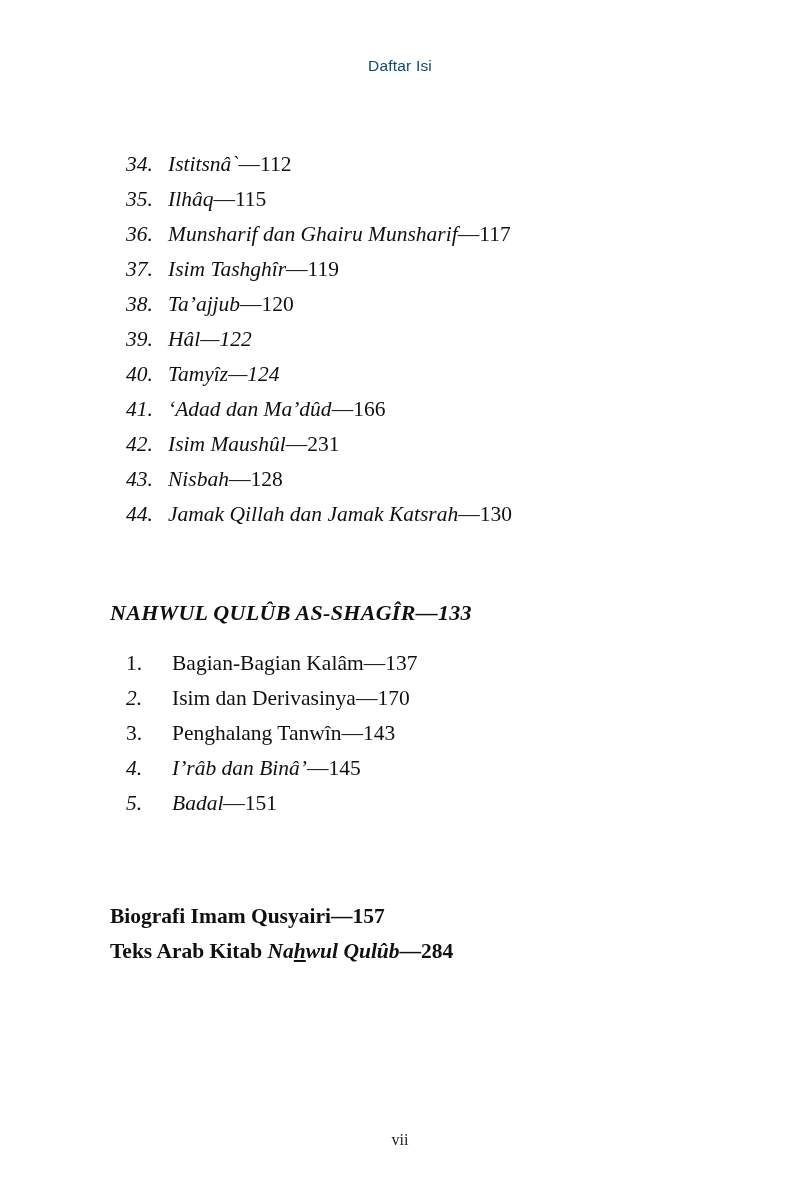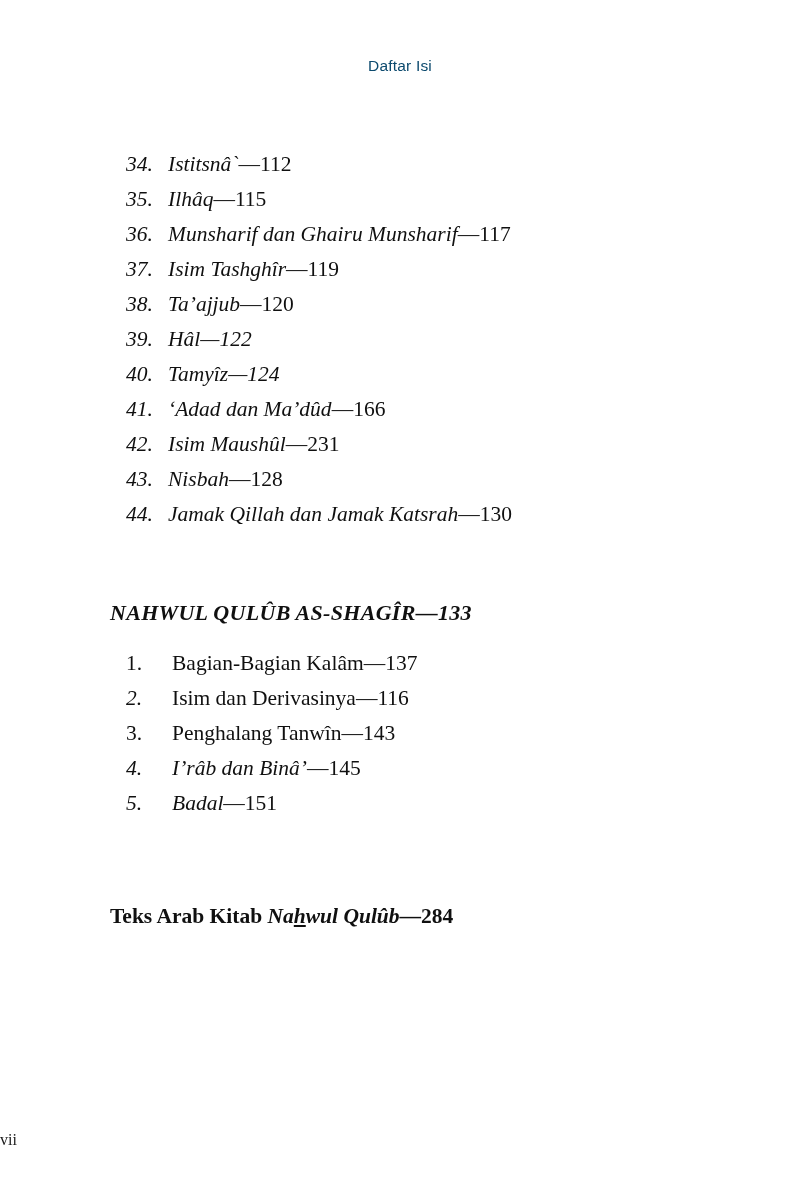--- a/index.html
+++ b/index.html
@@ -93,21 +93,21 @@
   
   .gap-before-section { height: 47px; }
   .gap-before-backmatter { height: 62px; }
 
   
   .folio {
     position: absolute;
     top: 1131px;
     left: 0;
     width: 800px;
-    text-align: left;
+    text-align: center;
     font-size: 16px;
     color: #1a1a1a;
   }
 </style>
 </head>
 <body>
 
 <div class="page">
 
   <div class="running-head">Daftar Isi</div>
@@ -179,21 +179,21 @@
 
     <ol class="toc-list list-b">
 
       <li class="toc-item">
         <span class="toc-num roman">1.</span>
         <span class="toc-text roman"><span>Bagian-Bagian Kalâm</span><span>—</span><span>137</span></span>
       </li>
 
       <li class="toc-item">
         <span class="toc-num">2.</span>
-        <span class="toc-text roman"><span>Isim dan Derivasinya</span><span>—</span><span>116</span></span>
+        <span class="toc-text roman"><span>Isim dan Derivasinya</span><span>—</span><span>170</span></span>
       </li>
 
       <li class="toc-item">
         <span class="toc-num roman">3.</span>
         <span class="toc-text roman"><span>Penghalang Tanwîn</span><span>—</span><span>143</span></span>
       </li>
 
       <li class="toc-item">
         <span class="toc-num">4.</span>
         <span class="toc-text"><span>I’râb dan Binâ’</span><span class="num">—</span><span class="num">145</span></span>
@@ -201,20 +201,21 @@
 
       <li class="toc-item">
         <span class="toc-num">5.</span>
         <span class="toc-text"><span>Badal</span><span class="num">—</span><span class="num">151</span></span>
       </li>
 
     </ol>
 
     <div class="gap-before-backmatter"></div>
 
+    <div class="backmatter-line">Biografi Imam Qusyairi—157</div>
 
     <div class="backmatter-line">Teks Arab Kitab <span class="it">Na<span class="ul">h</span>wul Qulûb</span>—<span>284</span></div>
 
   </div>
 
   <div class="folio">vii</div>
 
 </div>
 
 </body></html>

